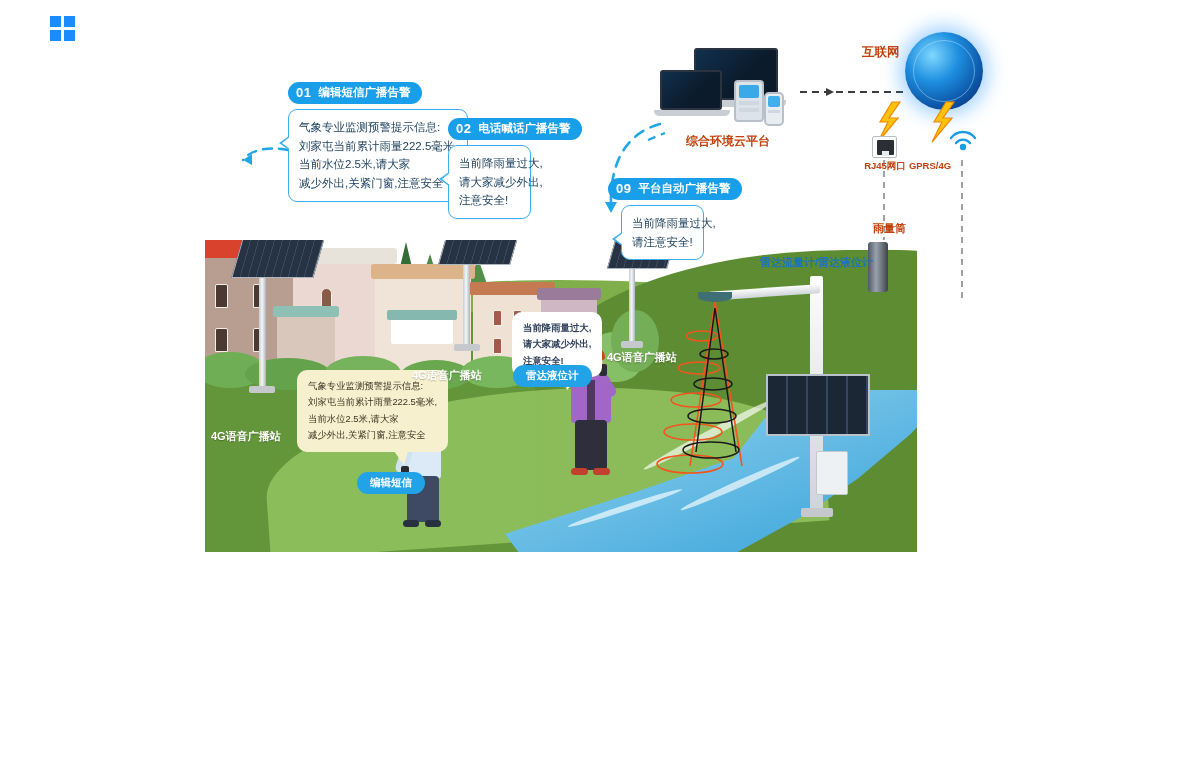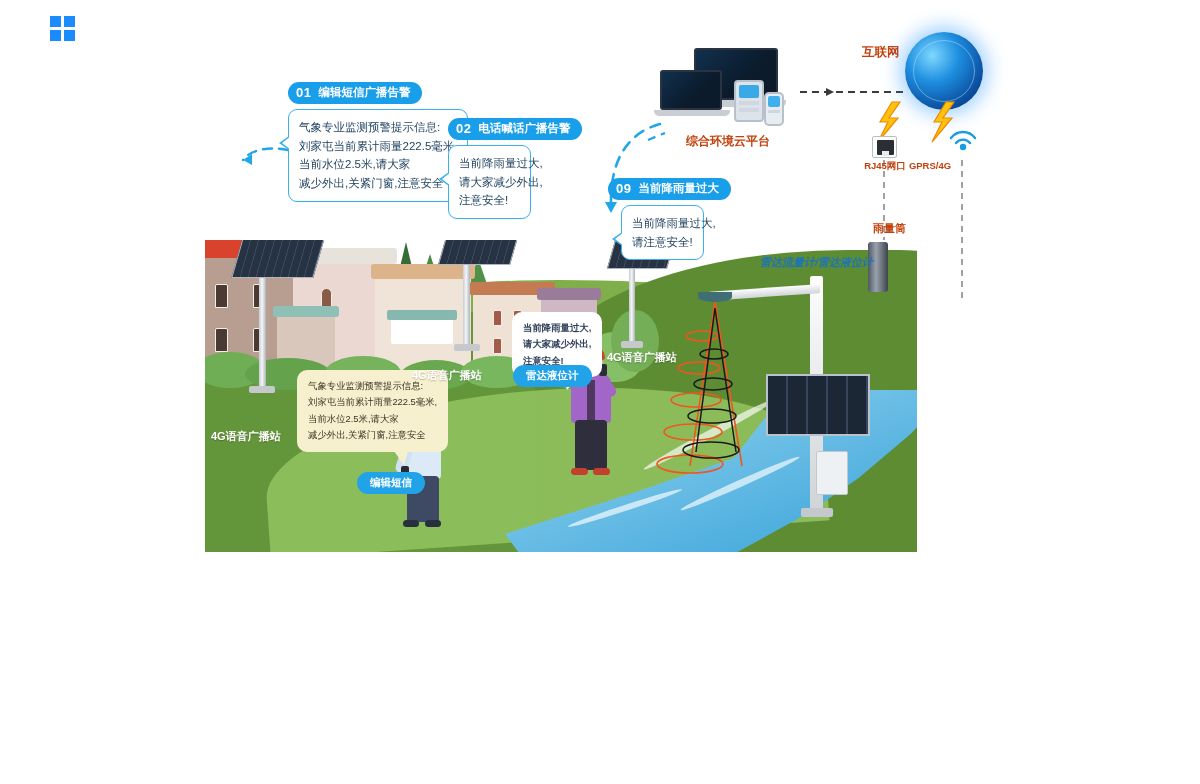--- a/index.html
+++ b/index.html
@@ -85,21 +85,21 @@
   .speech-cream:after { content:""; position:absolute; left:64%; bottom:-13px;
      border-left:10px solid transparent; border-right:4px solid transparent; border-top:14px solid #f7f0cf;}
   .speech-white:after { content:""; position:absolute; left:56%; bottom:-13px;
      border-left:4px solid transparent; border-right:12px solid transparent; border-top:14px solid #ffffff;}
 
   .pill-btn { position:absolute; background:#22a3e8; color:#fff; border-radius:13px;
      font-size:10.5px; font-weight:bold; padding:4px 13px; white-space:nowrap; cursor:pointer; }
 
   .scene-label { position:absolute; color:#ffffff; font-size:11px; font-weight:bold; white-space:nowrap;
      text-shadow:0 1px 1px rgba(0,0,0,.25); }
-  .blue-label { position:absolute; color:#1d74b8; font-size:11px; font-weight:bold; white-space:nowrap;font-style:italic; }
+  .blue-label { position:absolute; color:#1d74b8; font-size:11px; font-weight:bold; white-space:nowrap; }
   .plain-label{ position:absolute; color:#c2410c; font-size:11px; font-weight:bold; white-space:nowrap; }
 
   
   .devices { position:absolute; }
   .laptop-screen { position:absolute; background:#0e1824; border:2.5px solid #2b3340; border-radius:3px;
      background-image: linear-gradient(135deg,#11304d 0%, #0b1b2c 60%); }
   .laptop-base { position:absolute; background:#c9ced5; border-radius:0 0 5px 5px; }
   .tablet { position:absolute; background:#dde3ea; border:2px solid #b8c0c9; border-radius:4px; }
   .phone  { position:absolute; background:#e8edf2; border:2px solid #b8c0c9; border-radius:5px; }
   .globe { position:absolute; border-radius:50%;
@@ -345,21 +345,21 @@
       <div class="bubble tail-left" style="position:relative;width:83px;">
         <div>当前降雨量过大,</div>
         <div>请大家减少外出,</div>
         <div>注意安全!</div>
       </div>
     </div>
 
     <div class="callout" style="left:608px;top:178px;">
       <div class="badge">
         <span class="num">09</span>
-        <span>当前降雨量过大</span>
+        <span>平台自动广播告警</span>
       </div>
       <div class="bubble tail-left" style="position:relative;width:83px;margin-left:13px;">
         <div>当前降雨量过大,</div>
         <div>请注意安全!</div>
       </div>
     </div>
 
     <div class="devices" style="left:660px;top:48px;width:150px;height:80px;position:absolute;">
 
       <div class="laptop-screen" style="left:34px;top:0px;width:84px;height:52px;"></div>

